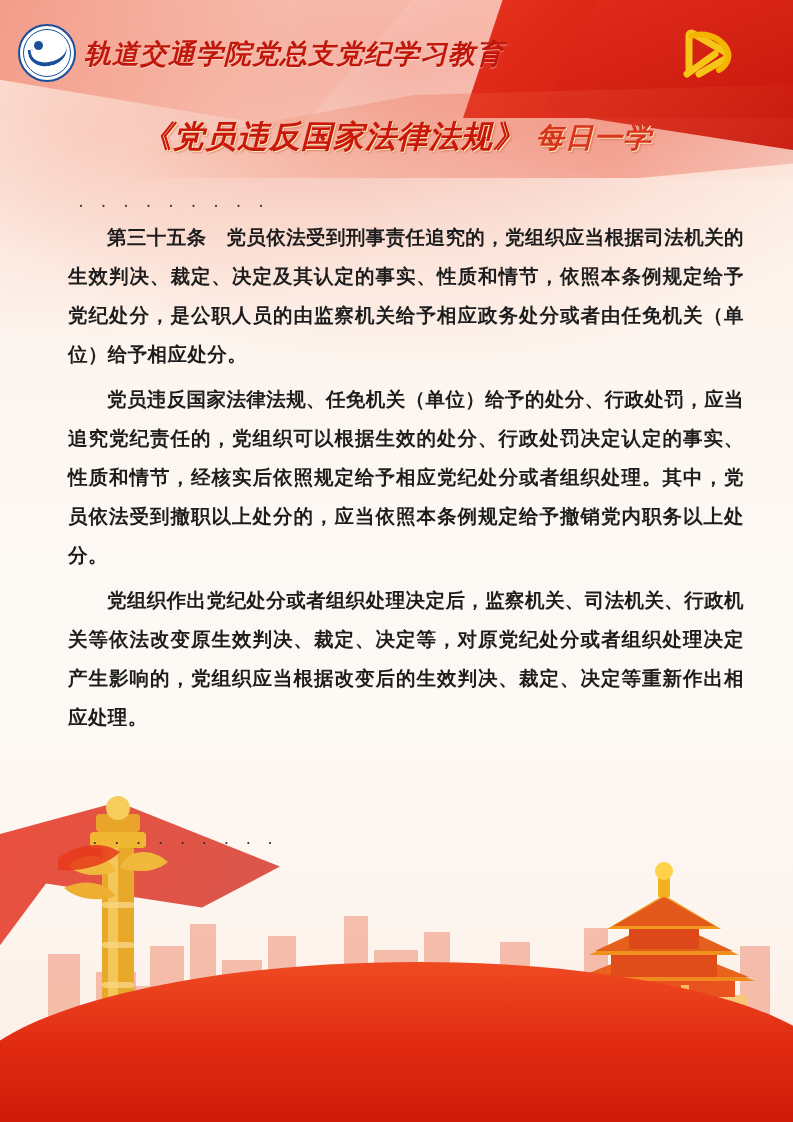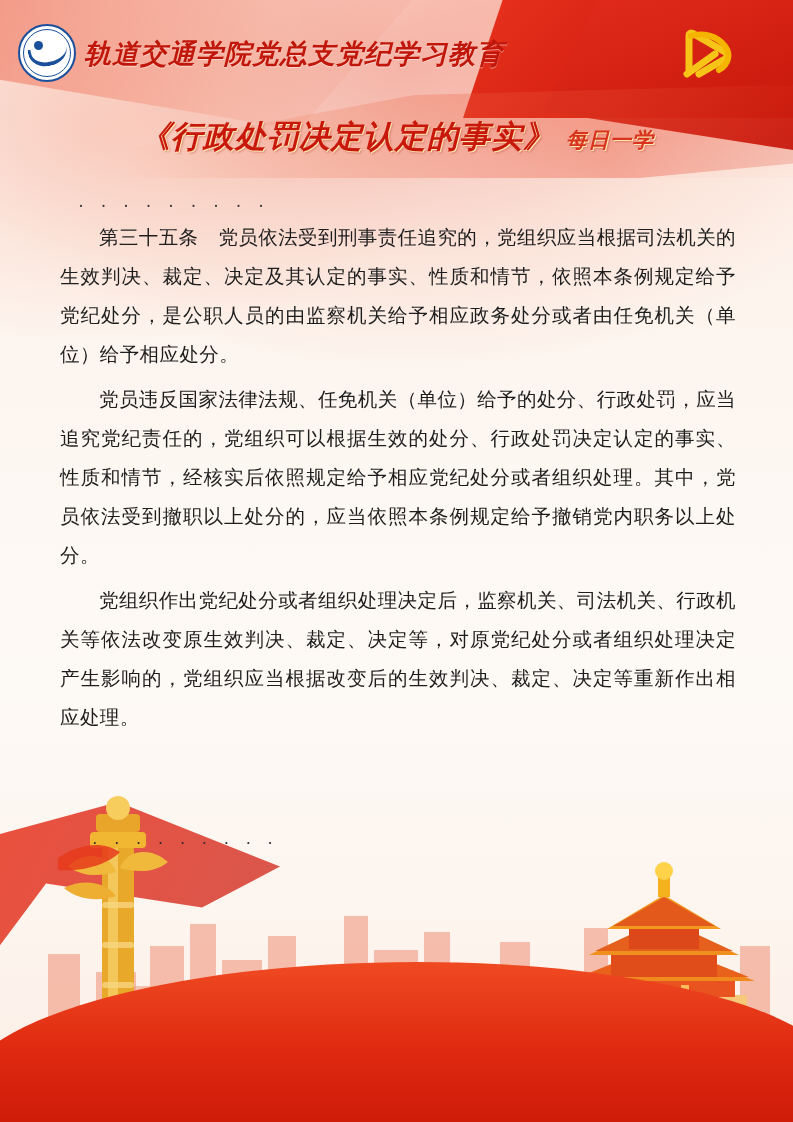--- a/index.html
+++ b/index.html
@@ -131,42 +131,42 @@
     font-family: "Liberation Serif", "DejaVu Serif", serif;
     font-weight: bold;
     font-style: italic;
     font-size: 31px;
     letter-spacing: 1px;
     color: #c8180b;
     text-shadow: 1px 1px 0 #ffe7b0, 2px 2px 2px rgba(160,20,10,0.28);
   }
   .main-title .sub {
     color: #d8341d;
-    font-size: 21px;
+    font-size: 28px;
     margin-left: 11px;
   }
 
   
   .dots-top {
     position: absolute;
     left: 78px; top: 196px;
     font-size: 18px;
     letter-spacing: 6px;
     color: #3b3b3b;
   }
   .content {
     position: absolute;
-    left: 60px; top: 218px;
+    left: 68px; top: 218px;
     width: 676px;
     color: #1d1d1d;
     font-family: "Liberation Serif", "DejaVu Serif", serif;
     font-size: 19.5px;
     line-height: 39px;
     text-align: justify;
-    font-weight: normal;
+    font-weight: bold;
     letter-spacing: 0.4px;
   }
   .content p {
     margin: 0 0 6px 0;
     text-indent: 2em;
   }
 
   
   .bottom-art {
     position: absolute;
@@ -258,21 +258,21 @@
       <svg viewBox="0 0 74 64" width="74" height="64">
         <g transform="translate(4,4)">
           <path d="M8 40 L8 6 C8 3 10 2 13 4 L44 22 C47 24 47 27 44 29 L18 44" fill="none" stroke="#f7c518" stroke-width="7" stroke-linecap="round" stroke-linejoin="round"></path>
           <path d="M10 6 C22 2 36 6 44 16 C50 24 48 34 38 40" fill="none" stroke="#f4b400" stroke-width="6" stroke-linecap="round"></path>
           <path d="M6 44 L34 24" stroke="#f7c518" stroke-width="7" stroke-linecap="round"></path>
         </g>
       </svg>
     </div>
 
     <div class="main-title">
-      <span>《行政处罚决定认定的事实》</span><span class="sub">每日一学</span>
+      <span>《党员违反国家法律法规》</span><span class="sub">每日一学</span>
     </div>
   </div>
 
   <div class="dots-top">· · · · · · · · ·</div>
 
   <div class="content">
     <p>第三十五条　党员依法受到刑事责任追究的，党组织应当根据司法机关的生效判决、裁定、决定及其认定的事实、性质和情节，依照本条例规定给予党纪处分，是公职人员的由监察机关给予相应政务处分或者由任免机关（单位）给予相应处分。</p>
     <p>党员违反国家法律法规、任免机关（单位）给予的处分、行政处罚，应当追究党纪责任的，党组织可以根据生效的处分、行政处罚决定认定的事实、性质和情节，经核实后依照规定给予相应党纪处分或者组织处理。其中，党员依法受到撤职以上处分的，应当依照本条例规定给予撤销党内职务以上处分。</p>
     <p>党组织作出党纪处分或者组织处理决定后，监察机关、司法机关、行政机关等依法改变原生效判决、裁定、决定等，对原党纪处分或者组织处理决定产生影响的，党组织应当根据改变后的生效判决、裁定、决定等重新作出相应处理。</p>
   </div>

